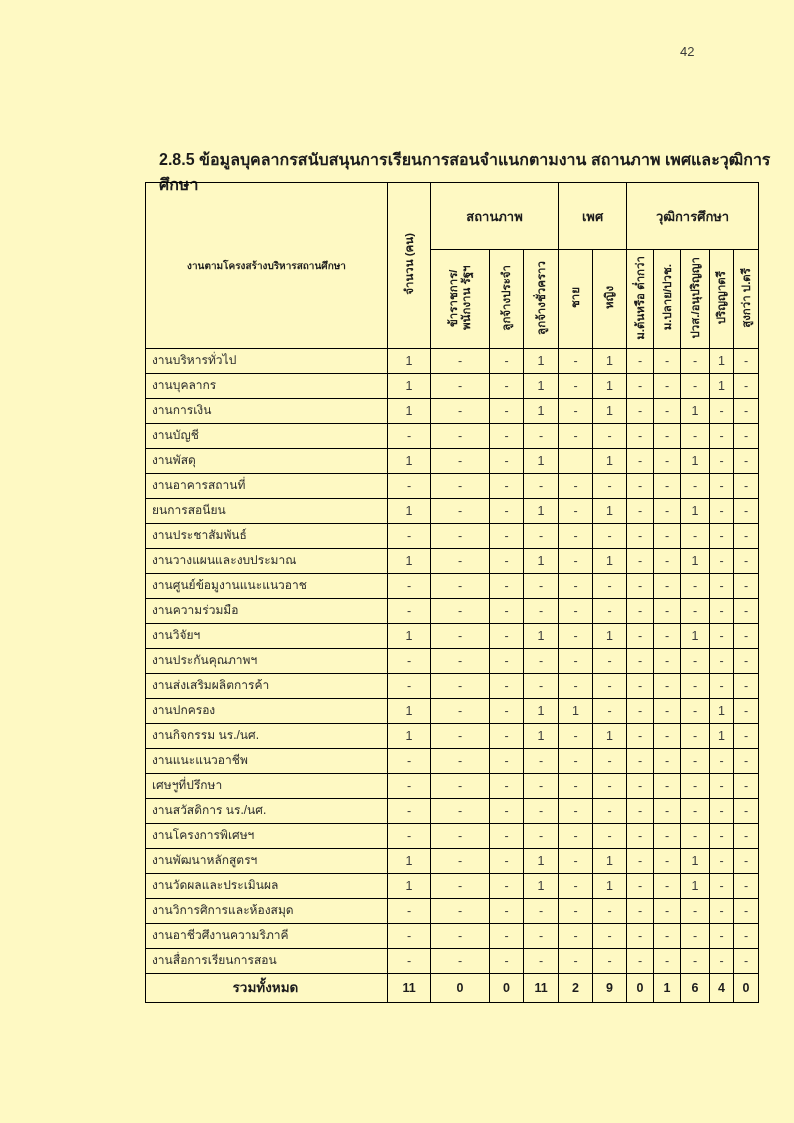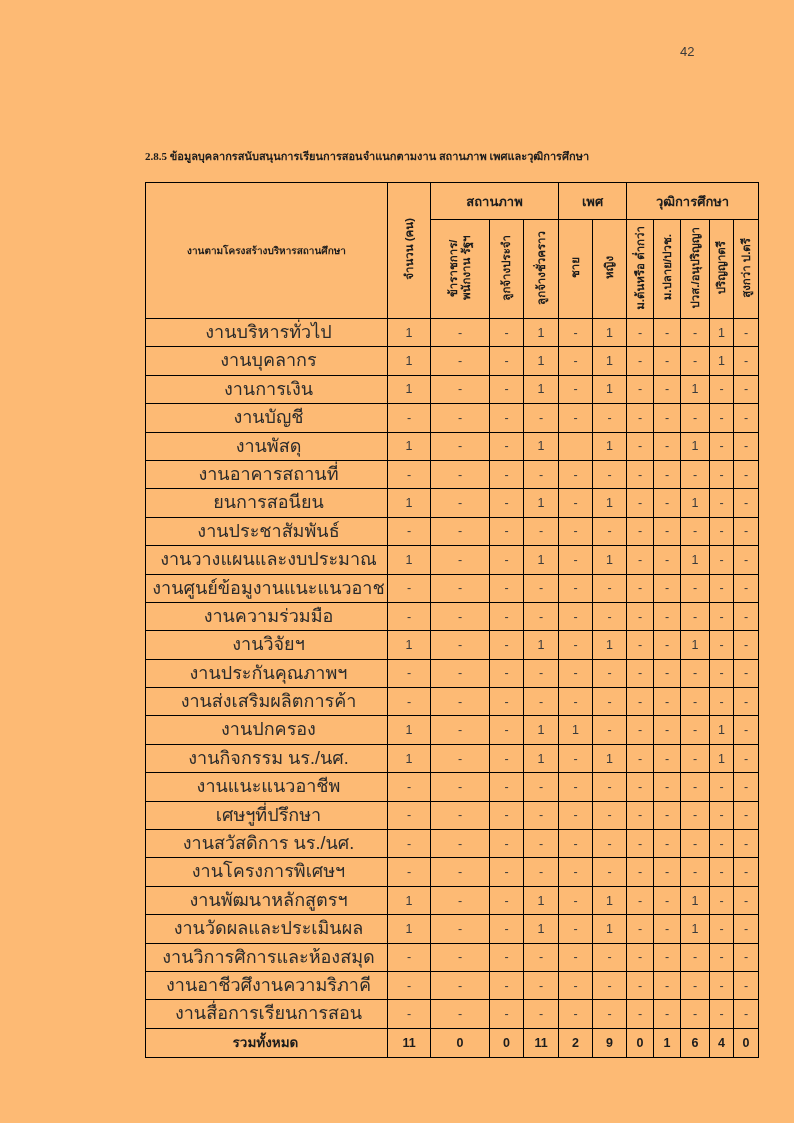--- a/index.html
+++ b/index.html
@@ -1,45 +1,45 @@
 <!DOCTYPE html>
 <html><head>
 <meta charset="utf-8">
 <style>
   html,body{margin:0;padding:0;background:#ffffff;}
   .page{
     position:relative;
     width:794px;height:1123px;
-    background:#fdba74;
+    background:#fef9c3;
     font-family:"Liberation Sans", sans-serif;
     color:#212121;
     overflow:hidden;
   }
   .page-number{
     position:absolute;top:44px;left:680px;
     font-size:13px;color:#3a3a3a;
   }
   .heading{
-    position:absolute;top:147px;left:145px;width:630px;
-    font-size:11px;font-weight:bold;color:#1c1c1c;font-family:Liberation Serif, serif;
+    position:absolute;top:147px;left:159px;width:630px;
+    font-size:16px;font-weight:bold;color:#1c1c1c;
   }
   table.data-table{
     position:absolute;top:182px;left:145px;
     border-collapse:collapse;table-layout:fixed;
     width:613px;
   }
   .data-table th,.data-table td{
     border:1px solid #000;
     vertical-align:middle;
     color:#2b2b2b;
   }
   .data-table thead th{
     text-align:center;font-weight:bold;
     font-size:13px;color:#1c1c1c;
-    padding:2px;
+    padding:17px;
   }
   .data-table .group-row th{height:32px;}
   .data-table th.c-title{font-size:10px;}
   .data-table th.c-rot{height:96px;padding:1px;}
   .rot{
     display:inline-block;
     writing-mode:vertical-rl;
     transform:rotate(180deg);
     white-space:nowrap;
     font-weight:bold;
@@ -47,23 +47,23 @@
     line-height:1.12;
     max-height:94px;
   }
   .rot.wrap{white-space:normal;height:92px;}
   .data-table td{
     height:20px;
     font-size:12.5px;
     padding:2px 2px;
   }
   .data-table td.lbl{
-    text-align:center;
+    text-align:left;
     padding-left:6px;
-    font-size:18px;
+    font-size:12px;
     line-height:1.3;
   }
   .data-table td.val{text-align:center;color:#3a3a3a;}
   .data-table tr.total td{font-weight:bold;color:#1c1c1c;height:24px;margin-top:11px;}
   .data-table tr.total td.lbl{text-align:center;padding-left:0;font-size:13.5px;}
 </style>
 </head>
 <body>
 
 <div class="page">

